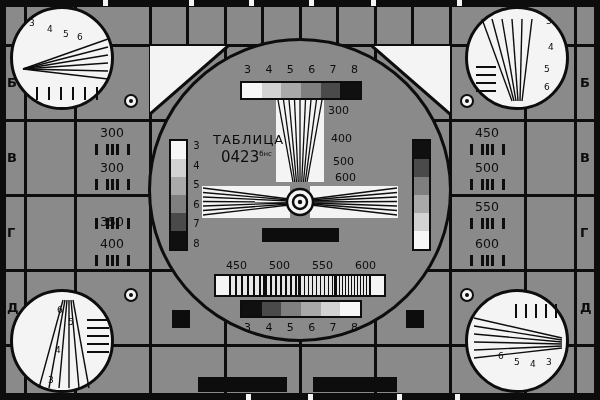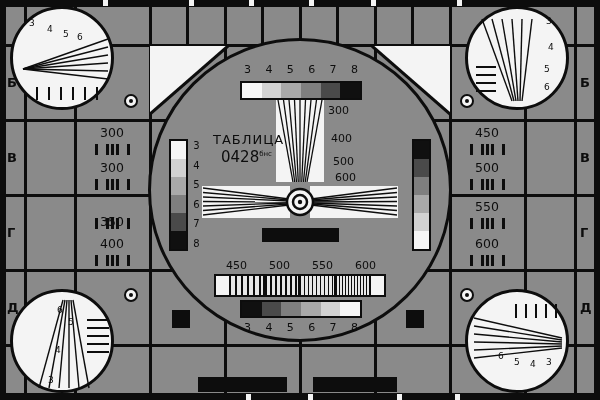--- a/index.html
+++ b/index.html
@@ -318,21 +318,21 @@
         <line x1="40.5" y1="0" x2="29.25" y2="82"></line>
       <line x1="46" y1="0" x2="31" y2="82"></line>
     </g>
   </svg>
   <span class="num" style="left:328px;top:105px;">300</span>
   <span class="num" style="left:331px;top:133px;">400</span>
   <span class="num" style="left:333px;top:156px;">500</span>
   <span class="num" style="left:335px;top:172px;">600</span>
 
   <span class="title" style="left:213px;top:133px;">ТАБЛИЦА</span>
-  <span class="code" style="left:221px;top:150px;"><span>0428</span><sup>бнс</sup></span>
+  <span class="code" style="left:221px;top:150px;"><span>0423</span><sup>бнс</sup></span>
 
   <div class="strip v" style="left:169px;top:139px;width:19px;height:112px;">
       <div style="background: rgb(246, 246, 246); flex: 1 1 0%;"></div>
       <div style="background: rgb(210, 210, 210); flex: 1 1 0%;"></div>
       <div style="background: rgb(169, 169, 169); flex: 1 1 0%;"></div>
       <div style="background: rgb(127, 127, 127); flex: 1 1 0%;"></div>
       <div style="background: rgb(74, 74, 74); flex: 1 1 0%;"></div>
       <div style="background: rgb(16, 16, 16); flex: 1 1 0%;"></div>
     </div>
   <div class="series" style="left:191px;top:141px;width:11px;height:108px;flex-direction:column;font-size:10px;">

